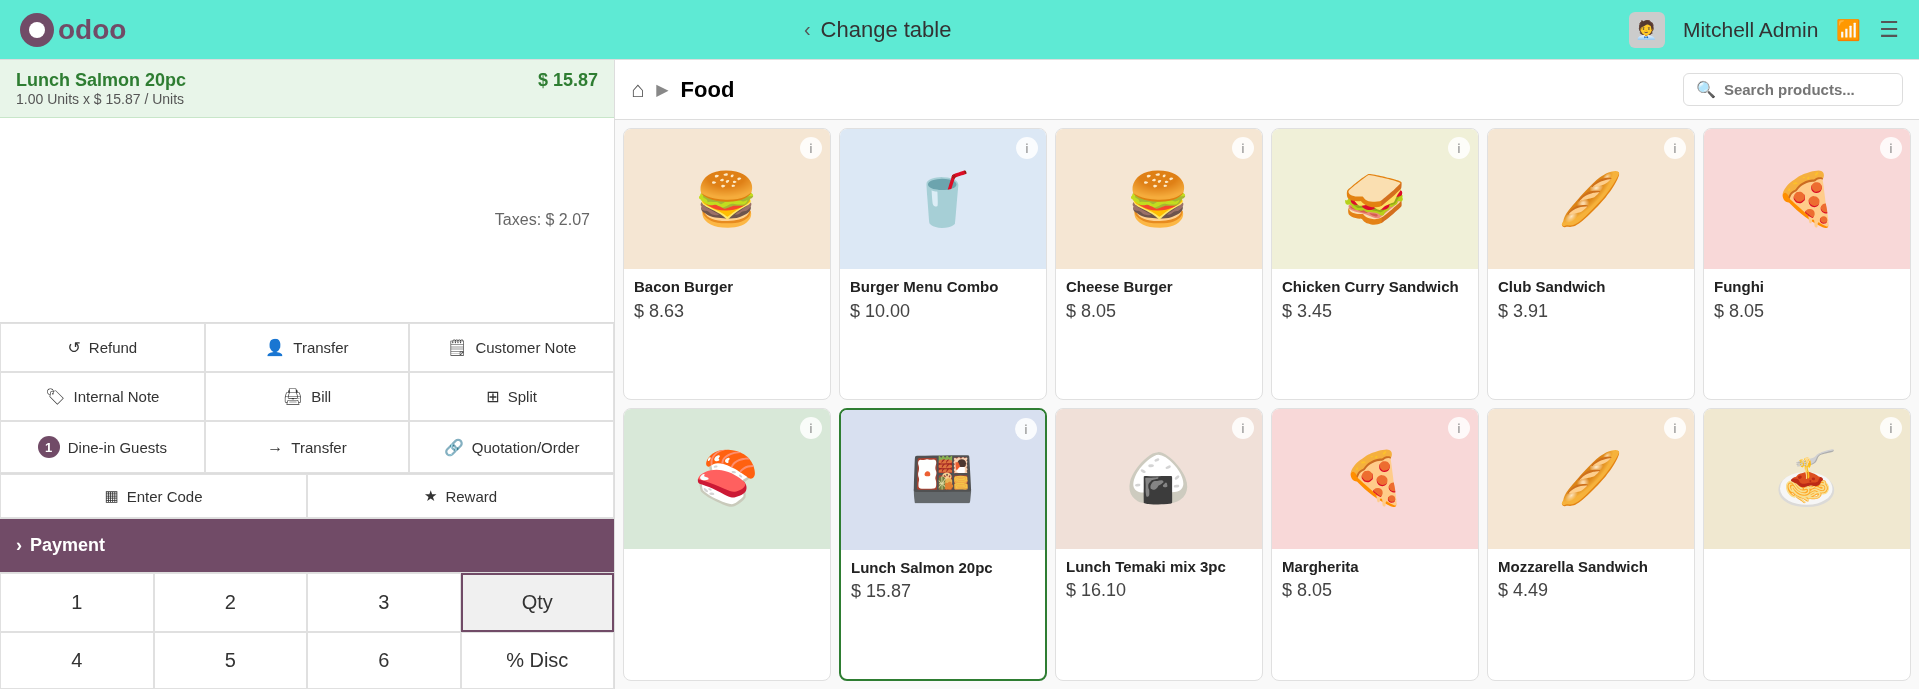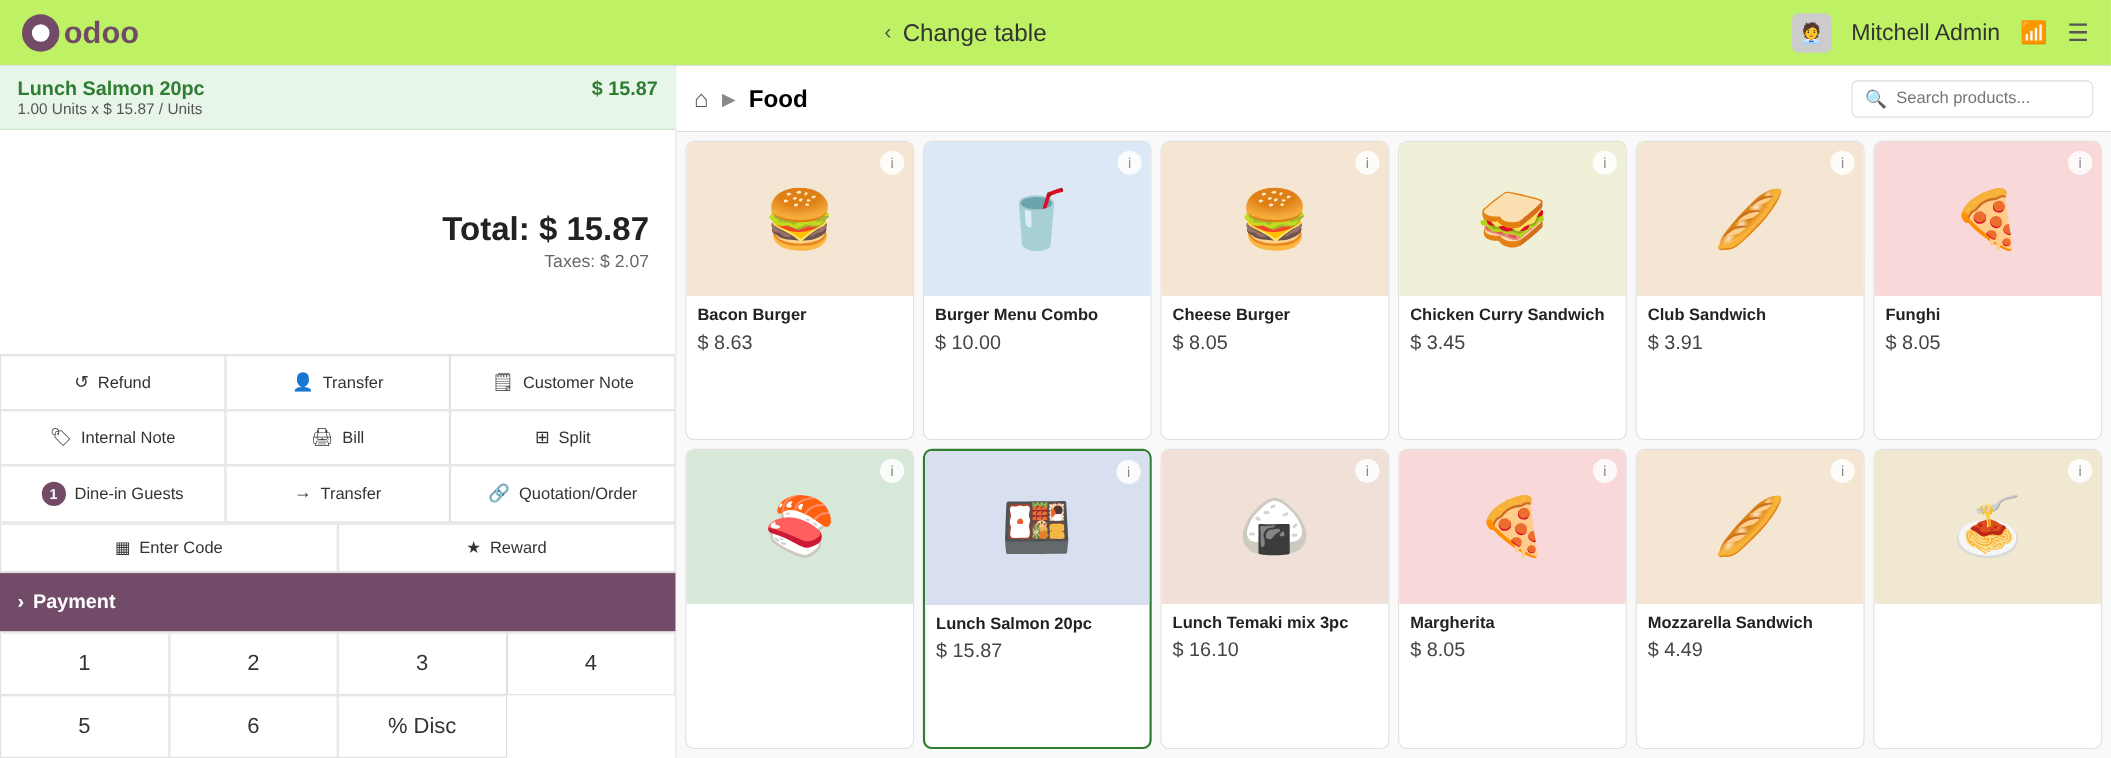--- a/index.html
+++ b/index.html
@@ -1,21 +1,21 @@
 <!DOCTYPE html>
 <html><head>
   <meta charset="utf-8">
   <style>
     * { box-sizing: border-box; margin: 0; padding: 0; }
     body { font-family: 'Segoe UI', Arial, sans-serif; background: #f5f5f5; width: 1919px; height: 689px; overflow: hidden; display: flex; flex-direction: column; }
 
     
     .topbar {
       display: flex; align-items: center; justify-content: space-between;
-      background: #bef264; border-bottom: 1px solid #ddd;
+      background: #5eead4; border-bottom: 1px solid #ddd;
       padding: 0 20px; height: 60px; flex-shrink: 0;
     }
     .topbar-left { display: flex; align-items: center; gap: 12px; }
     .odoo-logo { font-size: 28px; color: #714b67; font-weight: bold; display: flex; align-items: center; gap: 4px; }
     .odoo-logo .logo-circle { width: 34px; height: 34px; background: #714b67; border-radius: 50%; display: flex; align-items: center; justify-content: center; }
     .topbar-center { display: flex; align-items: center; gap: 10px; font-size: 22px; color: #333; font-weight: 500; }
     .topbar-right { display: flex; align-items: center; gap: 18px; }
     .back-btn { cursor: pointer; color: #555; font-size: 20px; }
     .user-avatar { width: 36px; height: 36px; border-radius: 6px; background: #ccc; overflow: hidden; display: flex; align-items: center; justify-content: center; font-size: 18px; }
     .wifi-icon { font-size: 20px; color: #555; }
@@ -118,21 +118,21 @@
     }
     .home-icon { font-size: 22px; color: #555; cursor: pointer; }
     .breadcrumb-sep { color: #888; font-size: 16px; }
     .category-label { font-size: 22px; font-weight: 700; color: #000000; }
     .search-bar {
       margin-left: auto; display: flex; align-items: center;
       gap: 8px; border: 1px solid #ddd; border-radius: 6px;
       padding: 6px 12px; background: #fff; width: 220px;
     }
     .search-bar input {
-      border: none; outline: none; font-size: 15px; color: #3b82f6; width: 100%;
+      border: none; outline: none; font-size: 15px; color: #3b82f6; width: 100%; font-weight: bold;
     }
 
     
     .products-grid {
       flex: 1; overflow-y: auto; display: grid;
       grid-template-columns: repeat(6, 1fr);
       gap: 0; padding: 8px; gap: 8px;
     }
     .product-card {
       background: #fff; border-radius: 8px; overflow: hidden;
@@ -190,21 +190,20 @@
 
     <div class="order-item-header">
       <div>
         <div class="order-item-name">Lunch Salmon 20pc</div>
         <div class="order-item-qty">1.00  Units x $ 15.87 / Units</div>
       </div>
       <div class="order-item-price">$ 15.87</div>
     </div>
 
     <div class="total-area">
-      <div class="total-label">Total: $ 15.87</div>
       <div class="taxes-label">Taxes: $ 2.07</div>
     </div>
 
     <div class="action-buttons">
 
       <button class="action-btn">
         <span class="btn-icon">↺</span>
         <span>Refund</span>
       </button>
       <button class="action-btn">
@@ -258,20 +257,21 @@
       <div class="payment-row">
         <button class="payment-btn">
           <span>›</span>
           <span>Payment</span>
         </button>
       </div>
       <div class="numpad-grid">
         <button class="numpad-btn">1</button>
         <button class="numpad-btn">2</button>
         <button class="numpad-btn">3</button>
+        <button class="numpad-btn active">Qty</button>
         <button class="numpad-btn">4</button>
         <button class="numpad-btn">5</button>
         <button class="numpad-btn">6</button>
         <button class="numpad-btn">% Disc</button>
       </div>
     </div>
 
   </div>
 
   <div class="right-panel">

